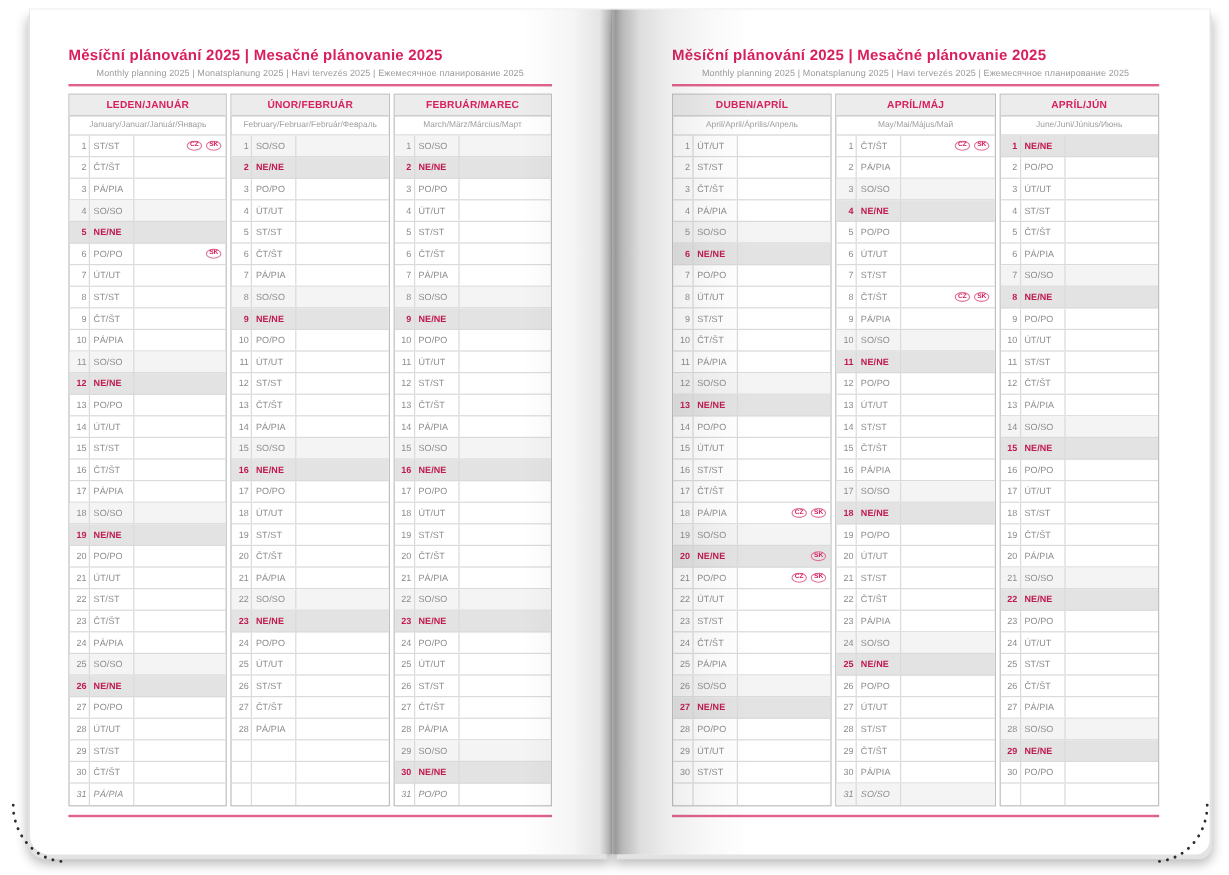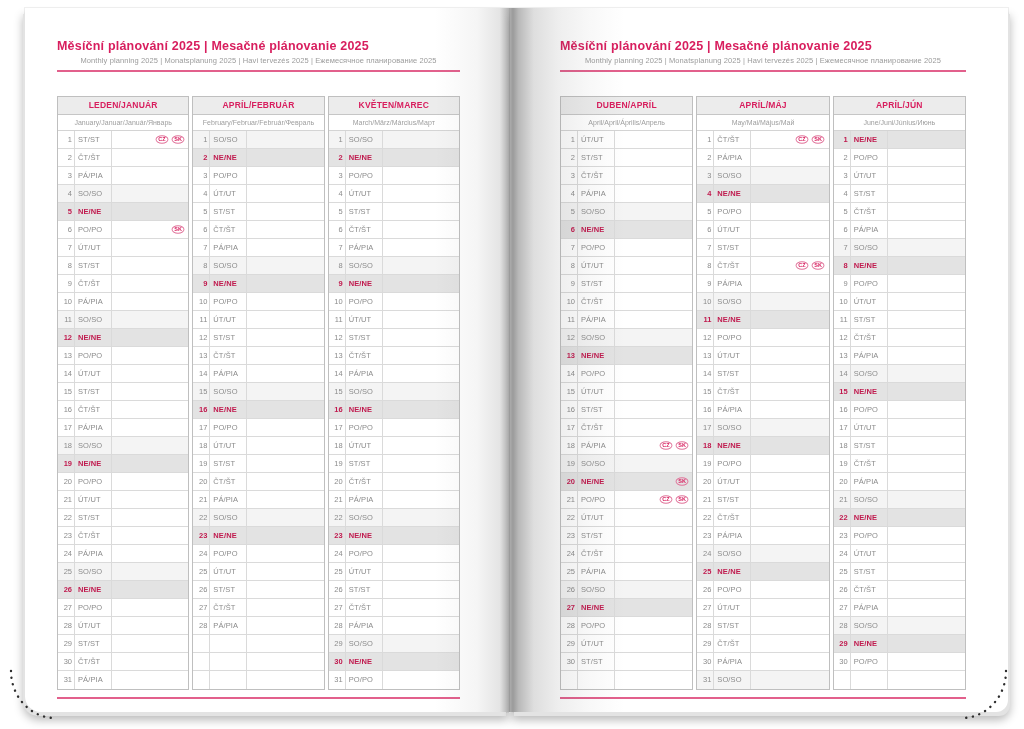--- a/index.html
+++ b/index.html
@@ -32,38 +32,38 @@
     white-space:nowrap;
   }
   .subtitle{
     margin-top:3px;text-align:center;color:#9b9b9b;font-size:7.5px;letter-spacing:.1px;
     white-space:nowrap;
   }
   .rule{height:2px;background:var(--rule,#e2608c);}
   .rule.top{margin-top:5px;}
   .rule.bottom{margin-top:7px;}
 
-  .months{display:flex;gap:3px;margin-top:24px;}
+  .months{display:flex;gap:3px;margin-top:6px;}
   .month{flex:1;border:1px solid #bfbfbf;background:#fff;box-sizing:border-box;}
   .m-head{
     height:17px;line-height:17px;box-sizing:content-box;
     text-align:center;background:#ececec;color:var(--accent,#d81e5e);
     font-weight:bold;font-size:8.5px;letter-spacing:.2px;
     border-bottom:1px solid #c6c6c6;white-space:nowrap;
   }
   .m-sub{
     height:15px;line-height:15px;text-align:center;color:#9e9e9e;font-size:7px;
     border-bottom:1px solid #d4d4d4;white-space:nowrap;
   }
   .m-row{
     height:18px;box-sizing:border-box;display:flex;align-items:stretch;
     border-bottom:1px solid #dadada;
     font-size:7.5px;color:#8b8b8b;
   }
-  .m-row:last-child{border-bottom:none;}
+  .m-row:last-child{border-bottom:none;font-style:italic;}
   .c-num{
     width:14px;flex:0 0 14px;text-align:right;padding-right:2px;line-height:17px;
     border-right:1px solid #dadada;
   }
   .c-day{
     width:33px;flex:0 0 33px;padding-left:3px;line-height:17px;letter-spacing:.1px;
     border-right:1px solid #dadada;white-space:nowrap;
   }
   .c-note{
     flex:1;display:flex;align-items:center;justify-content:flex-end;
@@ -263,21 +263,21 @@
             <div class="c-day">ČT/ŠT</div>
             <div class="c-note"></div>
           </div>
           <div class="m-row">
             <div class="c-num">31</div>
             <div class="c-day">PÁ/PIA</div>
             <div class="c-note"></div>
           </div>
         </div>
         <div class="month">
-          <div class="m-head">APRÍL/FEBRUÁR</div>
+          <div class="m-head">ÚNOR/FEBRUÁR</div>
           <div class="m-sub">February/Februar/Február/Февраль</div>
           <div class="m-row sat">
             <div class="c-num">1</div>
             <div class="c-day">SO/SO</div>
             <div class="c-note"></div>
           </div>
           <div class="m-row sun">
             <div class="c-num">2</div>
             <div class="c-day">NE/NE</div>
             <div class="c-note"></div>
@@ -422,21 +422,21 @@
             <div class="c-day"></div>
             <div class="c-note"></div>
           </div>
           <div class="m-row">
             <div class="c-num"></div>
             <div class="c-day"></div>
             <div class="c-note"></div>
           </div>
         </div>
         <div class="month">
-          <div class="m-head">KVĚTEN/MAREC</div>
+          <div class="m-head">FEBRUÁR/MAREC</div>
           <div class="m-sub">March/März/Március/Март</div>
           <div class="m-row sat">
             <div class="c-num">1</div>
             <div class="c-day">SO/SO</div>
             <div class="c-note"></div>
           </div>
           <div class="m-row sun">
             <div class="c-num">2</div>
             <div class="c-day">NE/NE</div>
             <div class="c-note"></div>

